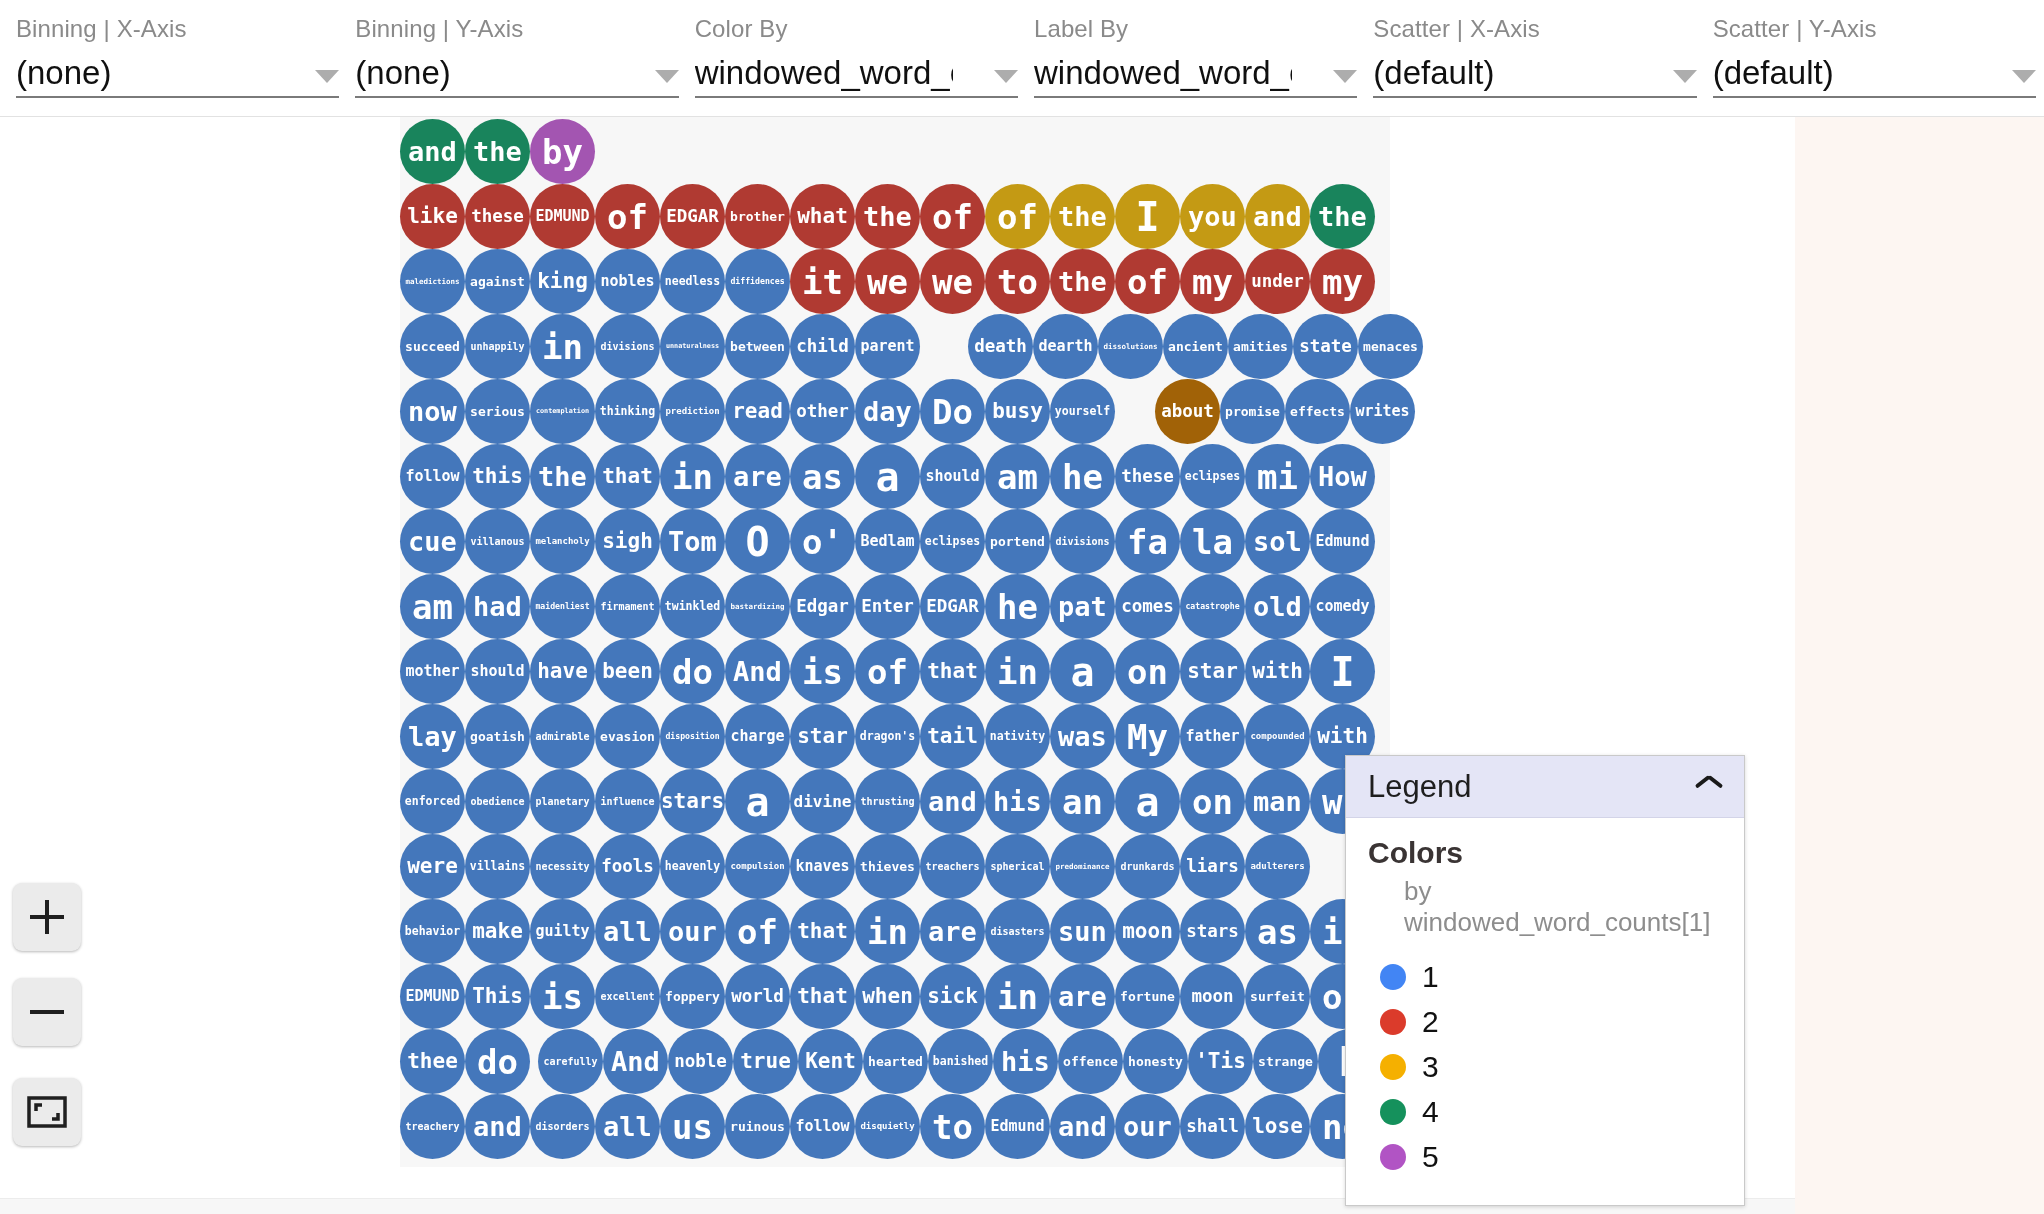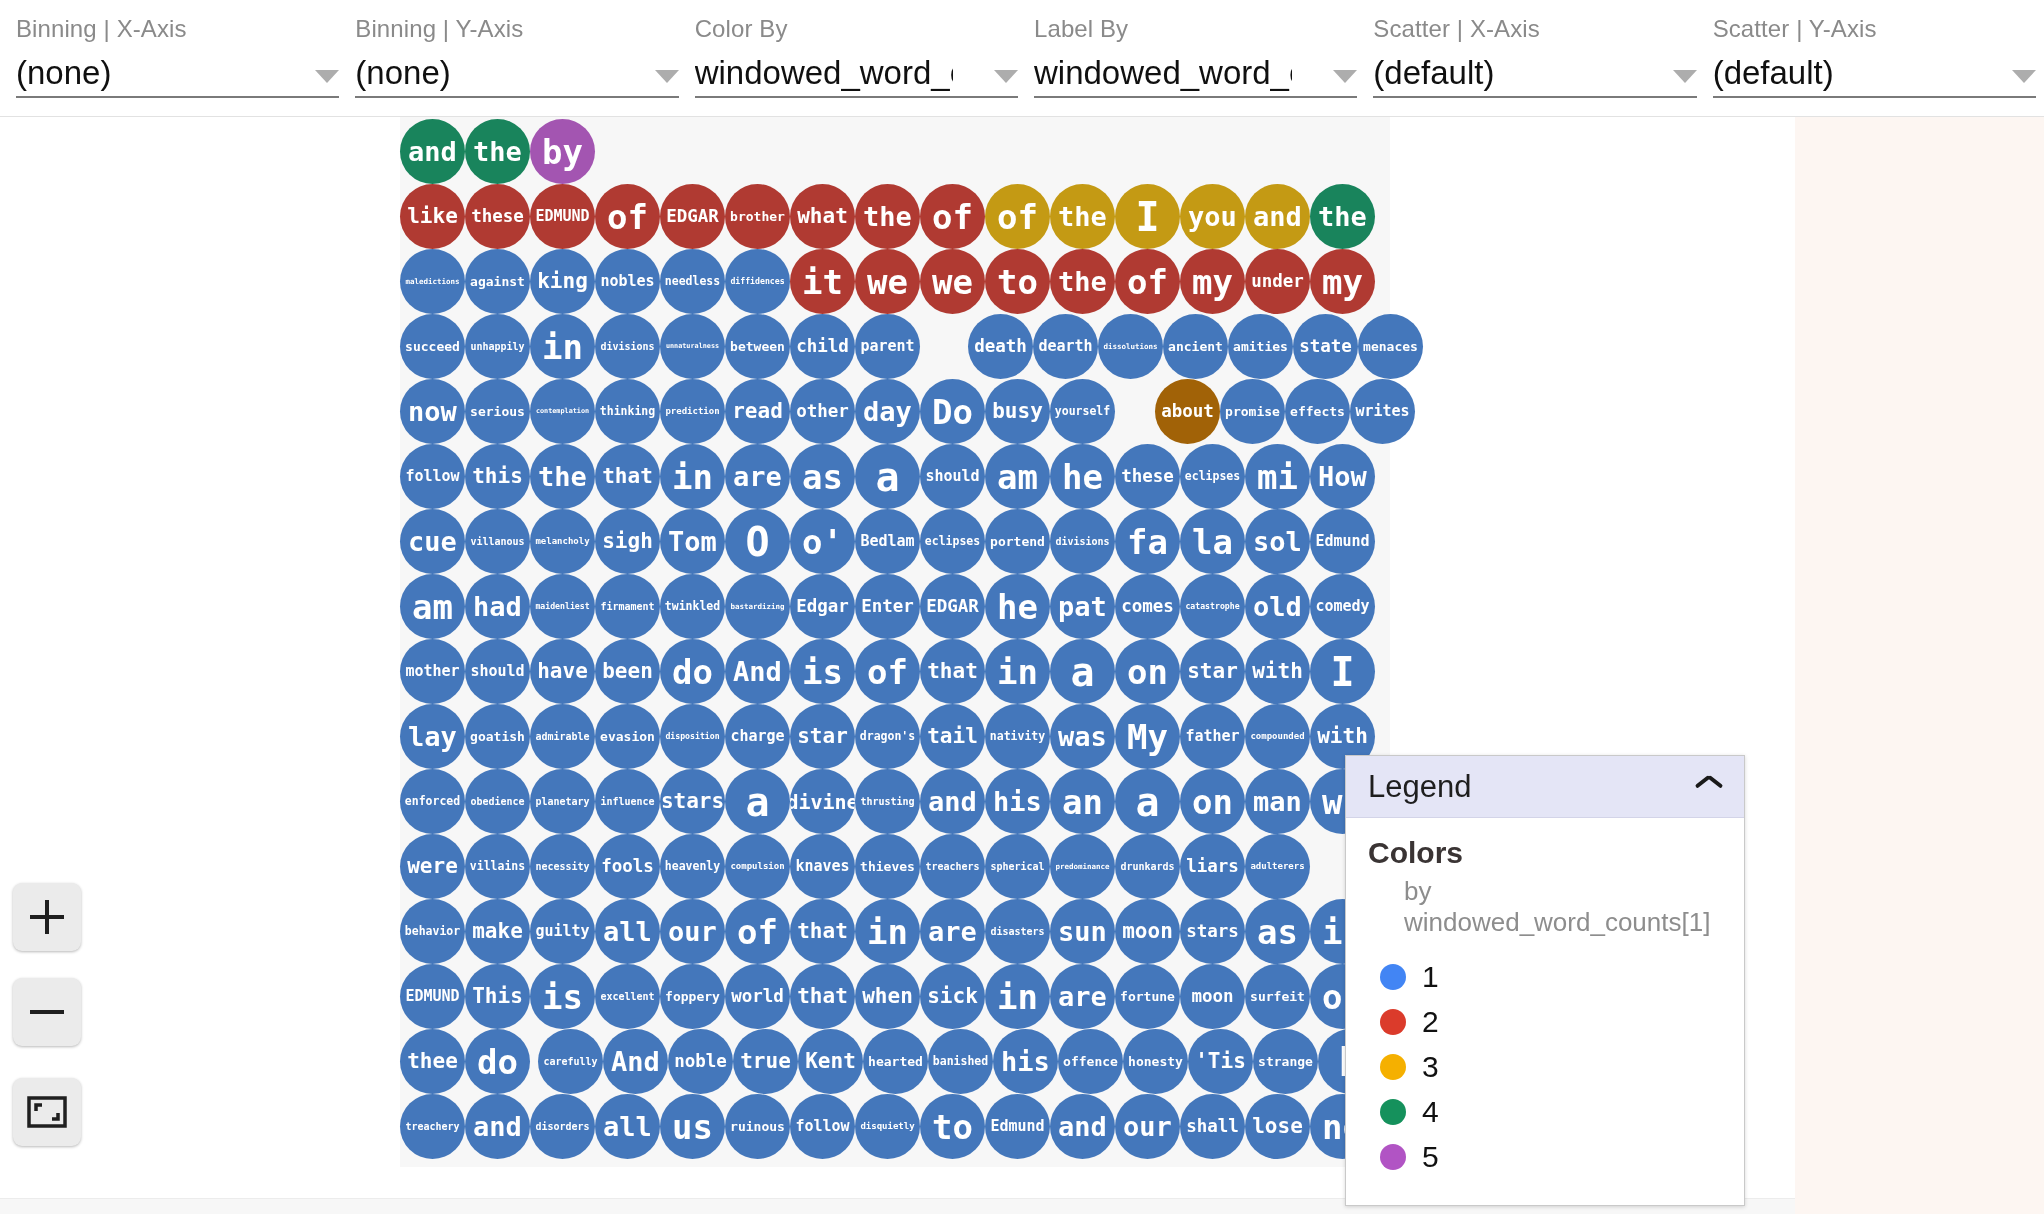--- a/index.html
+++ b/index.html
@@ -423,21 +423,21 @@
         <div class="bub" style="background: rgb(68, 119, 187); font-size: 21px;">with</div>
         <div class="bub empty"></div>
       </div>
       <div class="brow">
         <div class="bub" style="background: rgb(68, 119, 187); font-size: 11.5px;">enforced</div>
         <div class="bub" style="background: rgb(68, 119, 187); font-size: 10px;">obedience</div>
         <div class="bub" style="background: rgb(68, 119, 187); font-size: 10px;">planetary</div>
         <div class="bub" style="background: rgb(68, 119, 187); font-size: 10px;">influence</div>
         <div class="bub" style="background: rgb(68, 119, 187); font-size: 21px;">stars</div>
         <div class="bub" style="background: rgb(68, 119, 187); font-size: 40px;">a</div>
-        <div class="bub" style="background: rgb(68, 119, 187); font-size: 20px;">divine</div>
+        <div class="bub" style="background: rgb(68, 119, 187); font-size: 16px;">divine</div>
         <div class="bub" style="background: rgb(68, 119, 187); font-size: 10px;">thrusting</div>
         <div class="bub" style="background: rgb(68, 119, 187); font-size: 27px;">and</div>
         <div class="bub" style="background: rgb(68, 119, 187); font-size: 27px;">his</div>
         <div class="bub" style="background: rgb(68, 119, 187); font-size: 34px;">an</div>
         <div class="bub" style="background: rgb(68, 119, 187); font-size: 40px;">a</div>
         <div class="bub" style="background: rgb(68, 119, 187); font-size: 34px;">on</div>
         <div class="bub" style="background: rgb(68, 119, 187); font-size: 27px;">man</div>
         <div class="bub" style="background: rgb(68, 119, 187); font-size: 34px;">wh</div>
         <div class="bub empty"></div>
       </div>

